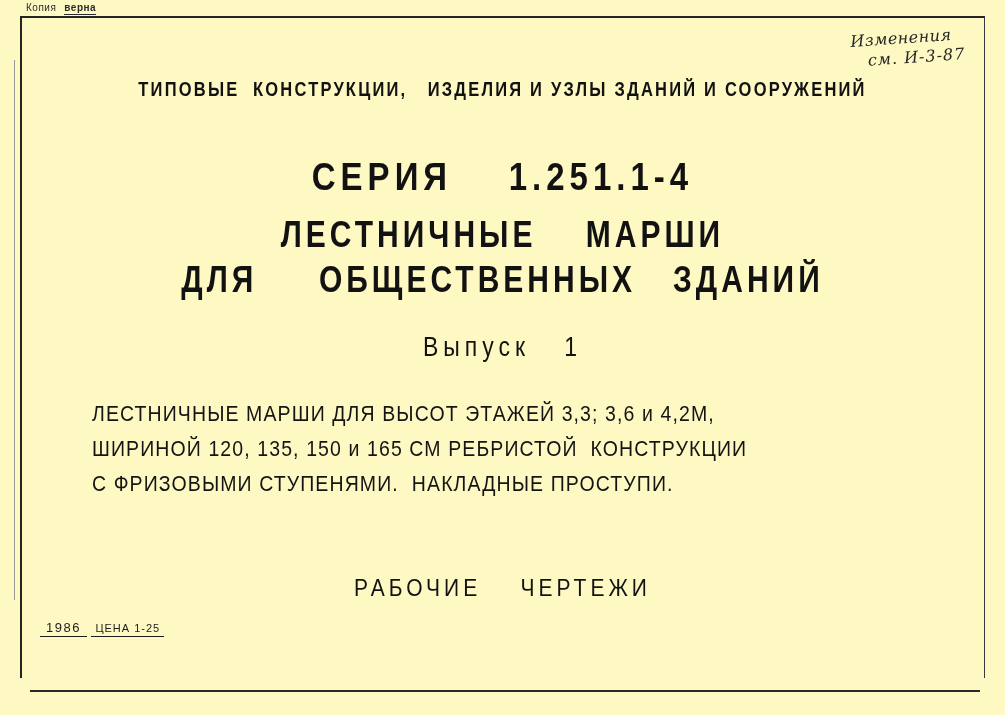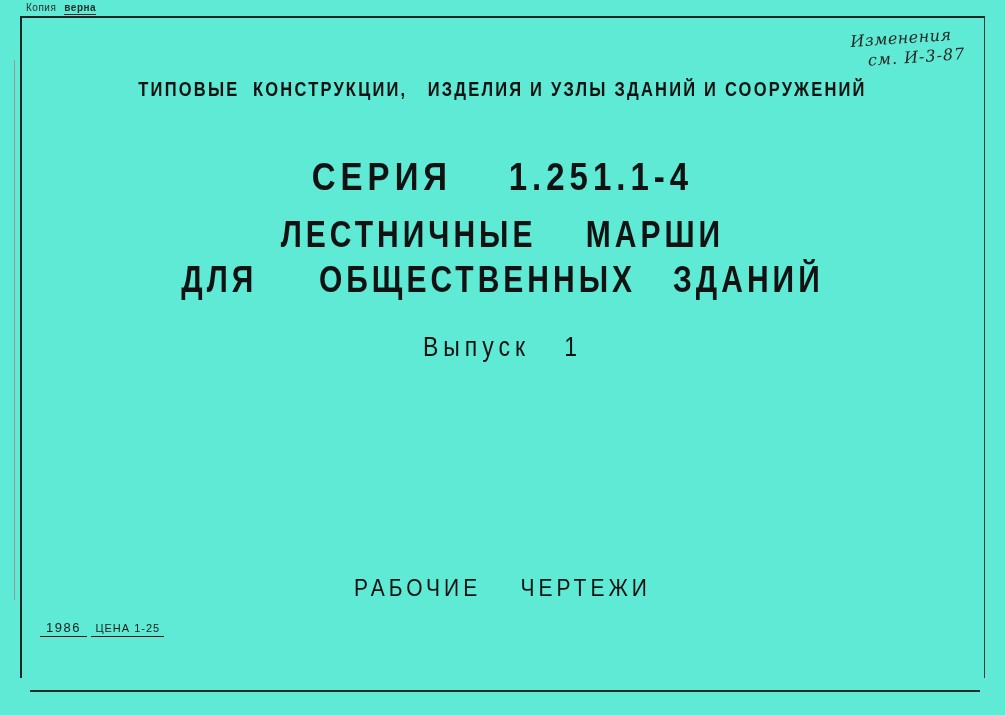--- a/index.html
+++ b/index.html
@@ -12,21 +12,21 @@
     height: 715px;
     position: relative;
     font-family: "Liberation Sans", sans-serif;
     color: #1a1a1a;
     overflow: hidden;
   }
 
   .page {
     position: absolute;
     inset: 0;
-    background: #5eead4;
+    background: #fef9c3;
     text-decoration: underline;
   }
 
   
   .top-stamp {
     position: absolute;
     left: 26px;
     top: 2px;
     font-size: 10px;
     letter-spacing: 0.5px;
@@ -212,20 +212,25 @@
 
   <div class="tech line-series-head">ТИПОВЫЕ  КОНСТРУКЦИИ,   ИЗДЕЛИЯ И УЗЛЫ ЗДАНИЙ И СООРУЖЕНИЙ</div>
 
   <div class="tech line-seriya">СЕРИЯ    1.251.1-4</div>
 
   <div class="tech line-title1">ЛЕСТНИЧНЫЕ    МАРШИ</div>
   <div class="tech line-title2">ДЛЯ     ОБЩЕСТВЕННЫХ   ЗДАНИЙ</div>
 
   <div class="tech line-vypusk">Выпуск   1</div>
 
+  <div class="body-block">
+    <div class="bl">ЛЕСТНИЧНЫЕ МАРШИ ДЛЯ ВЫСОТ ЭТАЖЕЙ 3,3; 3,6 и 4,2М,</div>
+    <div class="bl">ШИРИНОЙ 120, 135, 150 и 165 СМ РЕБРИСТОЙ  КОНСТРУКЦИИ</div>
+    <div class="bl">С ФРИЗОВЫМИ СТУПЕНЯМИ.  НАКЛАДНЫЕ ПРОСТУПИ.</div>
+  </div>
 
   <div class="tech line-rabochie">РАБОЧИЕ    ЧЕРТЕЖИ</div>
 
   <div class="yearprice">
     <div class="year">1986</div>
     <div class="price">ЦЕНА 1-25</div>
   </div>
 
 </div>
 

